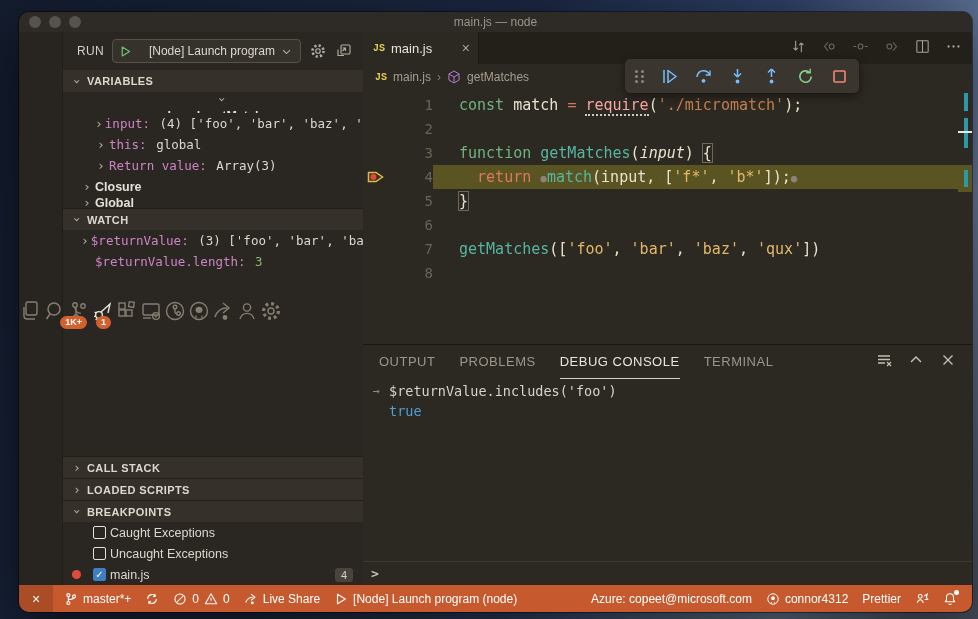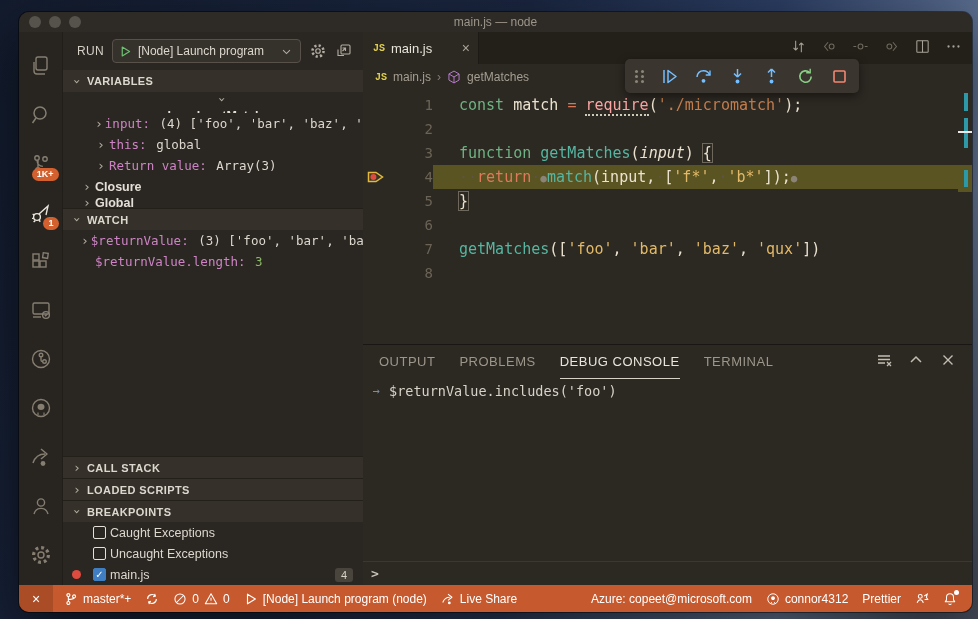--- a/index.html
+++ b/index.html
@@ -16,32 +16,32 @@
     display:flex; flex-direction:column;
   }
   
   .titlebar { height:20px; background:#2e2a25; display:flex; align-items:center; position:relative; flex:none; }
   .traffic { display:flex; gap:8px; margin-left:10px; }
   .traffic span { width:12px; height:12px; border-radius:50%; background:#56524c; }
   .win-title { position:absolute; left:0; right:0; text-align:center; font-size:12px; color:#9b958a; }
   
   .body { flex:1; display:flex; min-height:0; }
   
-  .activitybar { width:44px; background:#282420; border-right:1px solid #211e1a; display:flex; flex-direction:column; align-items:center; padding:10px 0 6px; flex:none; }
+  .activitybar { width:44px; background:#282420; border-right:1px solid #211e1a; display:flex; flex-direction:row; align-items:center; padding:10px 0 6px; flex:none; }
   .ab-item { width:44px; height:50px; display:flex; align-items:center; justify-content:center; color:#857e71; position:relative; cursor:pointer; }
   .ab-item.active { color:#e9e4da; }
   .ab-item svg { width:24px; height:24px; }
   .ab-badge { position:absolute; right:4px; bottom:7px; background:#d2612f; color:#fff; font-size:9px; font-weight:bold; border-radius:9px; padding:2px 5px; line-height:1; }
   .ab-spacer { flex:1; }
   
   .sidebar { width:300px; background:#2a2622; display:flex; flex-direction:column; flex:none; font-size:13px; }
   .run-row { height:38px; display:flex; align-items:center; padding:0 10px 0 14px; gap:8px; flex:none; }
   .run-label { font-size:12px; color:#d6d1c7; letter-spacing:.3px; }
   .launch-select { flex:1; height:24px; border:1px solid #57514a; border-radius:4px; background:#35312b; display:flex; align-items:center; padding:0 8px 0 6px; gap:6px; color:#ddd8ce; font-size:12px; cursor:pointer; }
-  .launch-select .cfg { flex:1; white-space:nowrap; overflow:hidden; }
+  .launch-select .cfg { flex:1; white-space:nowrap; overflow:hidden;text-align:right; }
   .icon-btn { color:#b3ada1; display:flex; align-items:center; cursor:pointer; }
   .icon-btn svg { width:18px; height:18px; }
   .section-header { height:22px; background:#35312a; display:flex; align-items:center; padding:0 8px; gap:4px; font-size:11px; font-weight:bold; color:#ddd8cf; letter-spacing:.4px; flex:none; cursor:pointer; border-top:1px solid #232019; }
   .chev { display:inline-block; color:#b3ada1; font-size:13px; font-weight:normal; width:12px; text-align:center; transition:none; font-family:"DejaVu Sans Mono",monospace; }
   .chev.exp { transform:rotate(90deg); }
   .tree-rows { flex:none; }
   .tree-row { height:21px; display:flex; align-items:center; gap:2px; cursor:pointer; font-family:"DejaVu Sans Mono",monospace; font-size:12.5px; white-space:nowrap; overflow:hidden; }
   .tree-row.clipped { height:11px; overflow:hidden; }
   .tree-label { font-family:"Liberation Sans",sans-serif; font-weight:bold; font-size:12.5px; color:#e4dfd6; }
   .var-name { color:#cd84c4; }
@@ -452,20 +452,24 @@
             <span><svg viewBox="0 0 16 16" fill="none" stroke="currentColor" stroke-width="1.4">
                   <path d="M3.5 3.5l9 9M12.5 3.5l-9 9"></path>
                 </svg></span>
           </span>
         </div>
         <div class="console">
           <div class="console-row">
             <span class="cr-gutter">→</span>
             <span class="expr">$returnValue.includes('foo')</span>
           </div>
+          <div class="console-row">
+            <span class="cr-gutter"></span>
+            <span class="result">true</span>
+          </div>
         </div>
         <div class="console-input">
           <span>&gt;</span>
         </div>
       </div>
     </div>
   </div>
 
   <div class="statusbar">
     <div class="sb-item sb-remote">
@@ -492,33 +496,33 @@
           <path d="M4 12L12 4"></path>
         </svg>
       <span>0</span>
       <svg viewBox="0 0 16 16" fill="none" stroke="currentColor" stroke-width="1.2">
           <path d="M8 2l6.5 11.5h-13z" stroke-linejoin="round"></path>
           <path d="M8 6.5v3.5M8 12v.4"></path>
         </svg>
       <span>0</span>
     </div>
     <div class="sb-item">
-      <svg viewBox="0 0 16 16" fill="none" stroke="currentColor" stroke-width="1.3">
-          <path d="M4 2.5l9 5.5-9 5.5z" stroke-linejoin="round"></path>
-        </svg>
-      <span>[Node] Launch program (node)</span>
-    </div>
-    <div class="sb-item">
       <svg viewBox="0 0 16 16" fill="none" stroke="currentColor" stroke-width="1.2">
           <path d="M2 12c1.4-4 4.6-6 8-6"></path>
           <path d="M8 2.5L12.5 6 8 9.5" stroke-linejoin="round"></path>
           <circle cx="9.5" cy="12.5" r="1.6" fill="currentColor" stroke="none"></circle>
         </svg>
       <span>Live Share</span>
     </div>
+    <div class="sb-item">
+      <svg viewBox="0 0 16 16" fill="none" stroke="currentColor" stroke-width="1.3">
+          <path d="M4 2.5l9 5.5-9 5.5z" stroke-linejoin="round"></path>
+        </svg>
+      <span>[Node] Launch program (node)</span>
+    </div>
     <div class="sb-right">
       <div class="sb-item">
         <span>Azure: copeet@microsoft.com</span>
       </div>
       <div class="sb-item">
         <svg viewBox="0 0 16 16" fill="none" stroke="currentColor" stroke-width="1.1">
             <circle cx="8" cy="8" r="6"></circle>
             <path d="M5.8 7c0-1.3 1-2.1 2.2-2.1s2.2.8 2.2 2.1-.9 2-2.2 2-2.2-.7-2.2-2z" fill="currentColor" stroke="none"></path>
             <path d="M6.2 13v-1.6M9.8 13v-1.6" stroke-width="1"></path>
           </svg>

